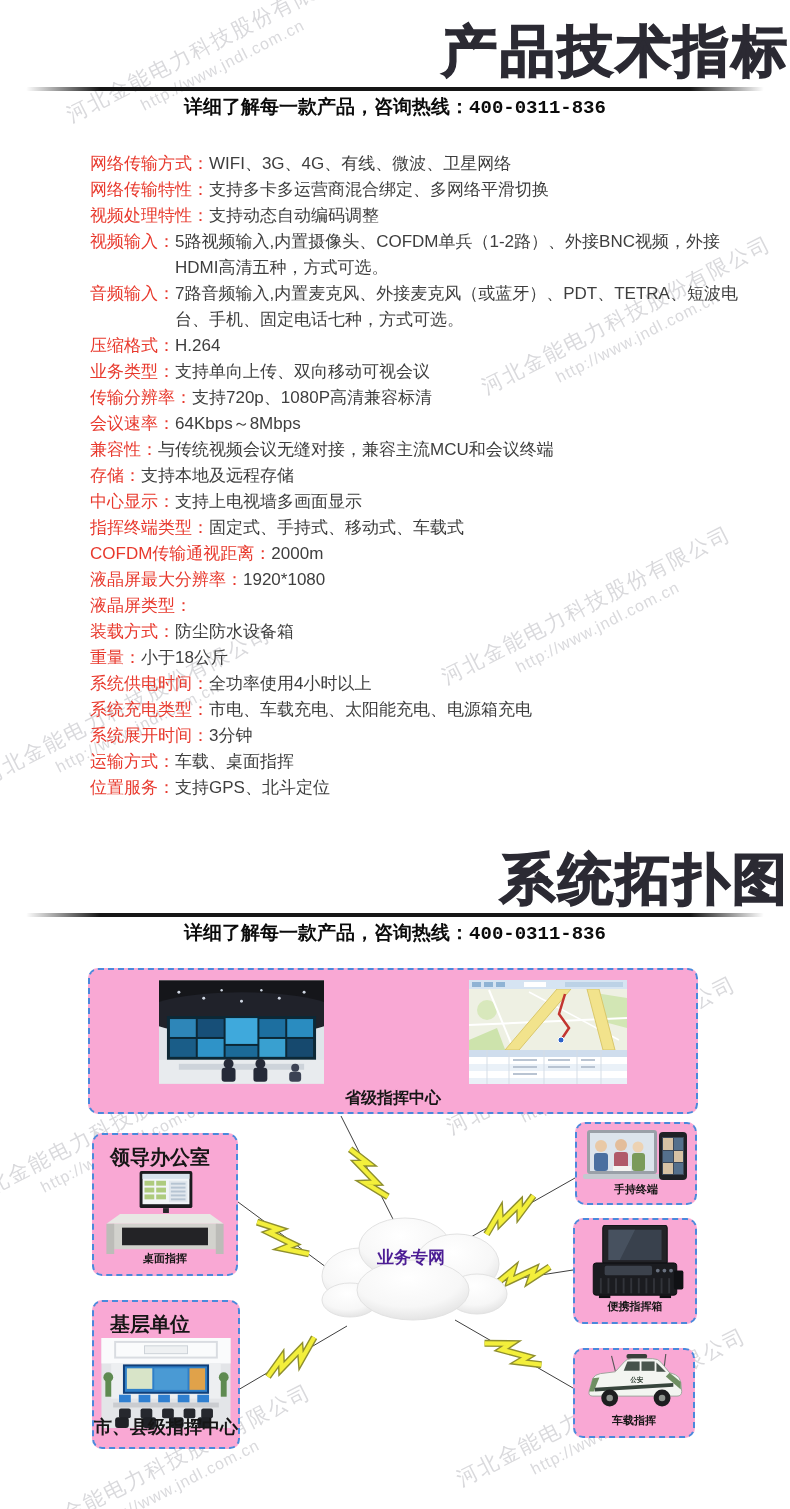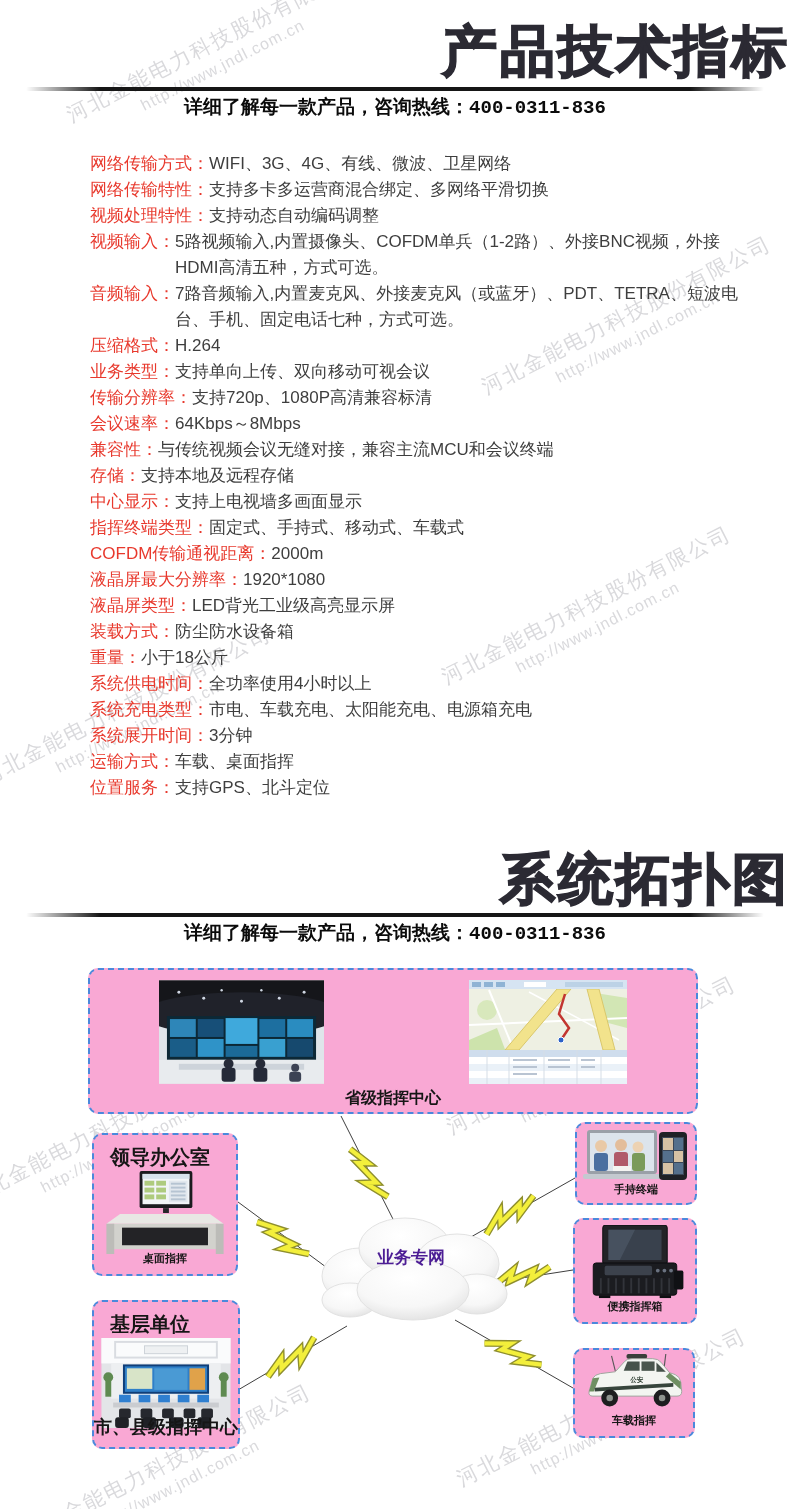--- a/index.html
+++ b/index.html
@@ -150,21 +150,20 @@
       <div class="spec-row">
         <span class="spec-label">COFDM传输通视距离：</span>
         <span class="spec-value">2000m</span>
       </div>
       <div class="spec-row">
         <span class="spec-label">液晶屏最大分辨率：</span>
         <span class="spec-value">1920*1080</span>
       </div>
       <div class="spec-row">
         <span class="spec-label">液晶屏类型：</span>
-        <span class="spec-value">LED背光工业级高亮显示屏</span>
       </div>
       <div class="spec-row">
         <span class="spec-label">装载方式：</span>
         <span class="spec-value">防尘防水设备箱</span>
       </div>
       <div class="spec-row">
         <span class="spec-label">重量：</span>
         <span class="spec-value">小于18公斤</span>
       </div>
       <div class="spec-row">

